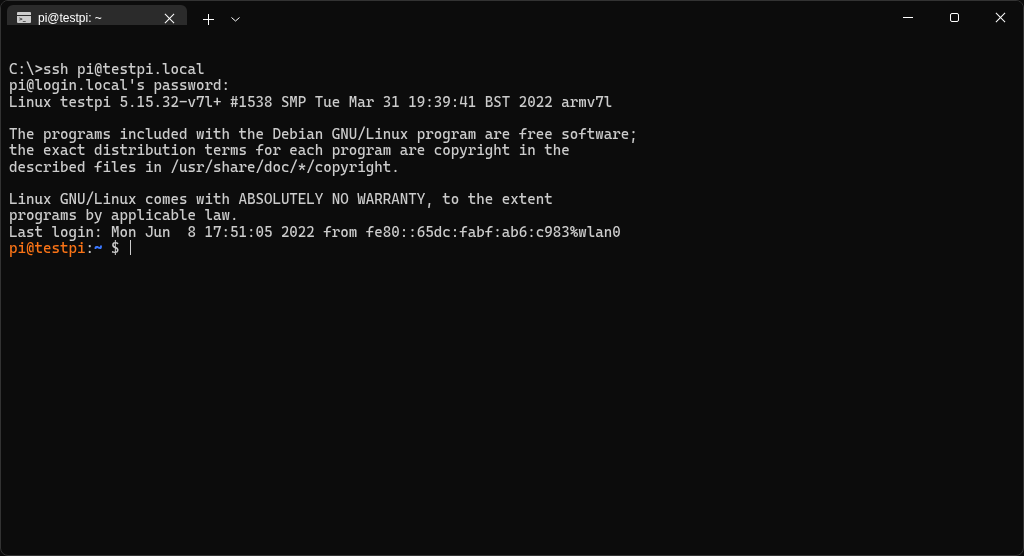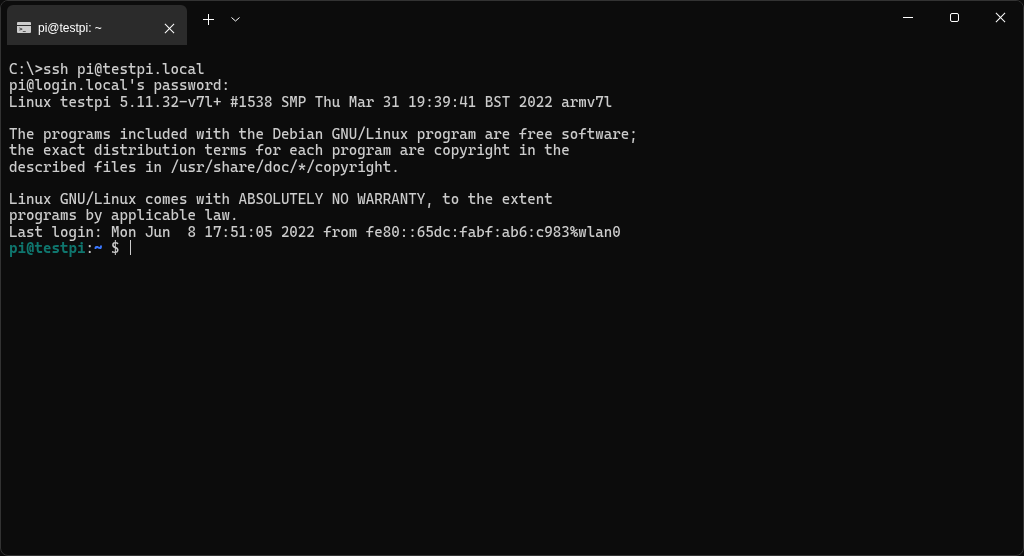--- a/index.html
+++ b/index.html
@@ -31,21 +31,21 @@
     .tab {
       display: flex;
       align-items: center;
       gap: 0;
       padding: 5px 10px 0 10px;
       background: #2b2b2b;
       border-top-left-radius: 6px;
       border-top-right-radius: 6px;
       margin-top: 4px;
       margin-left: 6px;
-      height: 40px;
+      height: 20px;
       min-width: 180px;
       justify-content: space-between;
     }
     .tab-left {
       display: flex;
       align-items: center;
       gap: 7px;
     }
     .tab-icon {
       width: 14px;
@@ -151,21 +151,21 @@
     .close-icon::after { transform: rotate(-45deg); }
 
     .terminal {
       padding: 12px 8px 8px 8px;
       color: #cccccc;
       font-size: 14.5px;
       line-height: 1.12;
       white-space: pre;
       letter-spacing: 0px;
     }
-    .prompt-user { color: #0f766e; font-weight: bold; }
+    .prompt-user { color: #f97316; font-weight: normal; }
     .prompt-path { color: #3b78ff; font-weight: bold; }
     .prompt-dollar { color: #cccccc; }
     .cursor {
       display: inline-block;
       width: 1px;
       height: 15px;
       background: #cccccc;
       vertical-align: text-bottom;
       margin-left: 2px;
       margin-bottom: 1px;
@@ -208,21 +208,21 @@
     </div>
     <div class="wc-btn close">
       <div class="wc-icon close-icon"></div>
     </div>
   </div>
 </div>
 
 <div class="terminal"><span></span>
 <span>C:\&gt;ssh pi@testpi.local</span>
 <span>pi@login.local's password:</span>
-<span>Linux testpi 5.11.32-v7l+ #1538 SMP Thu Mar 31 19:39:41 BST 2022 armv7l</span>
+<span>Linux testpi 5.15.32-v7l+ #1538 SMP Tue Mar 31 19:39:41 BST 2022 armv7l</span>
 <span></span>
 <span>The programs included with the Debian GNU/Linux program are free software;</span>
 <span>the exact distribution terms for each program are copyright in the</span>
 <span>described files in /usr/share/doc/*/copyright.</span>
 <span></span>
 <span>Linux GNU/Linux comes with ABSOLUTELY NO WARRANTY, to the extent</span>
 <span>programs by applicable law.</span>
 <span>Last login: Mon Jun  8 17:51:05 2022 from fe80::65dc:fabf:ab6:c983%wlan0</span>
 <span class="prompt-user">pi@testpi</span><span>:</span><span class="prompt-path">~</span><span class="prompt-dollar"> $ </span><span class="cursor"></span></div>
 

